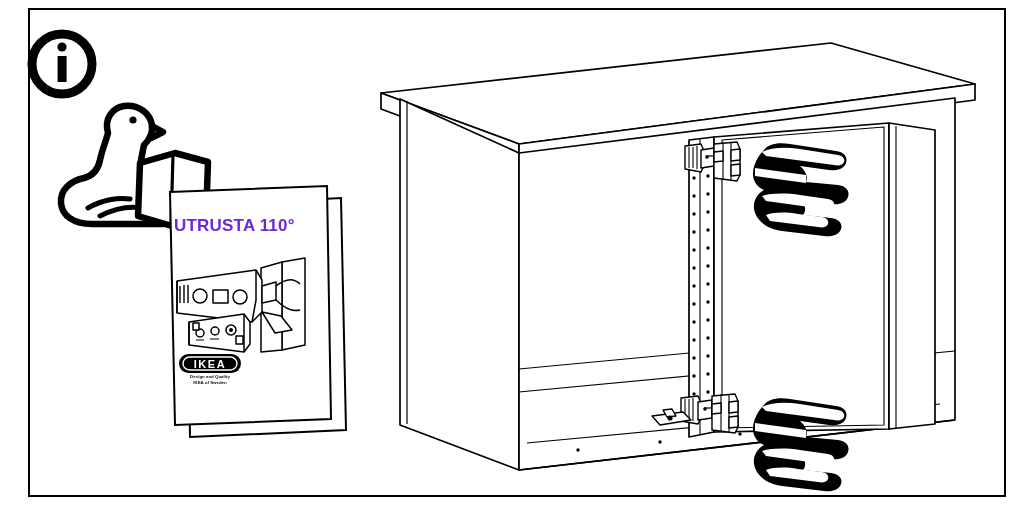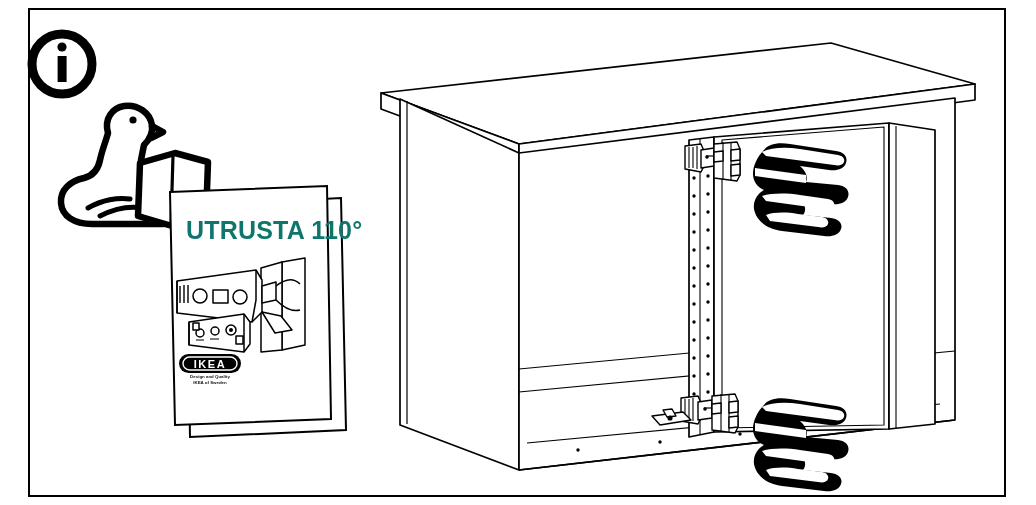--- a/index.html
+++ b/index.html
@@ -28,26 +28,26 @@
   }
   .svg-layer {
     position: absolute;
     left: 0;
     top: 0;
     width: 1036px;
     height: 505px;
   }
   .booklet-title {
     position: absolute;
-    left: 186px;
+    left: 174px;
     top: 216px;
-    font-size: 25px;
+    font-size: 17px;
     font-weight: bold;
     letter-spacing: 0.2px;
-    color: #0f766e;
+    color: #6d28d9;
     white-space: nowrap;
   }
   .ikea-logo-text {
     position: absolute;
     left: 183px;
     top: 358px;
     width: 54px;
     text-align: center;
     font-size: 11px;
     font-weight: bold;

